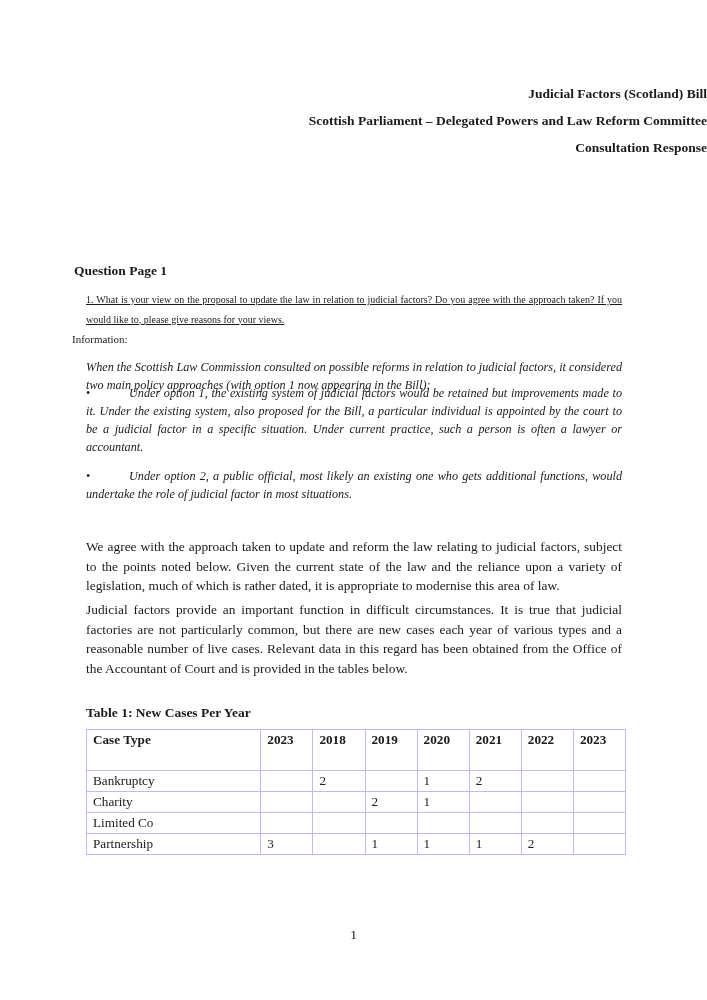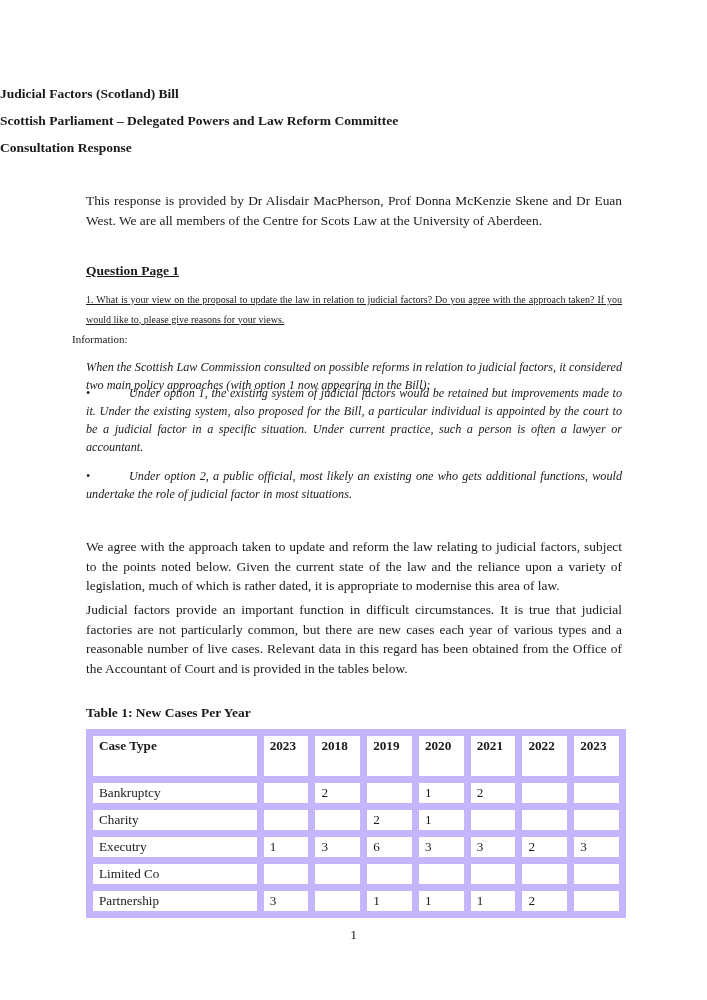--- a/index.html
+++ b/index.html
@@ -3,65 +3,63 @@
   <meta charset="utf-8">
   <style>
     html, body { margin: 0; padding: 0; background: #ffffff; }
     body {
       width: 707px; height: 1000px; position: relative; overflow: hidden;
       font-family: "Liberation Serif", "DejaVu Serif", serif;
       color: #1a1a1a;
     }
     .page { position: absolute; left: 0; top: 0; width: 707px; height: 1000px; }
     .title {
-      position: absolute; left: 0; width: 707px; text-align: left;
+      position: absolute; left: 0; width: 707px; text-align: right;
       font-weight: bold; font-size: 13.5px;
     }
     .para {
       position: absolute; left: 86px; width: 536px;
       font-size: 13.4px; line-height: 19.5px; text-align: justify;
     }
     .heading-u {
-      position: absolute; left: 86px; font-weight: bold; font-size: 13.5px;
-      text-decoration: underline;
+      position: absolute; left: 74px; font-weight: bold; font-size: 13.5px;
       text-align: right;
     }
     .question {
       position: absolute; left: 86px; width: 536px; font-size: 10px;
       line-height: 19.5px; text-decoration: underline; text-align: justify;
     }
     .info-h { position: absolute; left: 72px; font-weight: normal; font-size: 11px; }
     .ital {
       position: absolute; left: 86px; width: 536px; font-style: italic;
       font-size: 12.2px; line-height: 18px; text-align: justify;
     }
     .bullet-dot { display: inline-block; width: 43px; font-style: normal; }
     .table-caption { position: absolute; left: 86px; top: 705px; font-weight: bold; font-size: 13.5px; }
     table.cases {
       position: absolute; left: 86px; top: 729px; width: 540px;
       border-collapse: collapse; font-size: 13.2px;
     }
     table.cases td, table.cases th {
-      border: 7px solid #c4b5fd; padding: 2px 6px 0 6px; vertical-align: top; text-align: left; font-family: Liberation Serif, serif;
+      border: 1px solid #c4b5fd; padding: 2px 6px 0 6px; vertical-align: top; text-align: left; font-family: Liberation Serif, serif;
     }
     table.cases th { font-weight: bold; height: 38px; }
     table.cases td { height: 18px; }
     col.c0 { width: 174px; }
     col.cy { width: 52px; }
     .page-number { position: absolute; top: 927px; left: 0; width: 707px; text-align: center; font-size: 13.4px; }
   </style>
 </head>
 <body>
 
 <div class="page">
   <div class="title" style="top:86px">Judicial Factors (Scotland) Bill</div>
   <div class="title" style="top:113px">Scottish Parliament – Delegated Powers and Law Reform Committee</div>
   <div class="title" style="top:140px">Consultation Response</div>
 
-  <div class="para" style="top:191px">This response is provided by Dr Alisdair MacPherson, Prof Donna McKenzie Skene and Dr Euan West. We are all members of the Centre for Scots Law at the University of Aberdeen.</div>
 
   <div class="heading-u" style="top:263px">Question Page 1</div>
 
   <div class="question" style="top:290px">1. What is your view on the proposal to update the law in relation to judicial factors? Do you agree with the approach taken? If you would like to, please give reasons for your views.</div>
 
   <div class="info-h" style="top:333px">Information:</div>
 
   <div class="ital" style="top:358px">When the Scottish Law Commission consulted on possible reforms in relation to judicial factors, it considered two main policy approaches (with option 1 now appearing in the Bill):</div>
 
   <div class="ital" style="top:384px">
@@ -116,30 +114,20 @@
           <td>Charity</td>
           <td></td>
           <td></td>
           <td>2</td>
           <td>1</td>
           <td></td>
           <td></td>
           <td></td>
         </tr>
         <tr>
-          <td>Executry</td>
-          <td>1</td>
-          <td>3</td>
-          <td>6</td>
-          <td>3</td>
-          <td>3</td>
-          <td>2</td>
-          <td>3</td>
-        </tr>
-        <tr>
           <td>Limited Co</td>
           <td></td>
           <td></td>
           <td></td>
           <td></td>
           <td></td>
           <td></td>
           <td></td>
         </tr>
         <tr>

